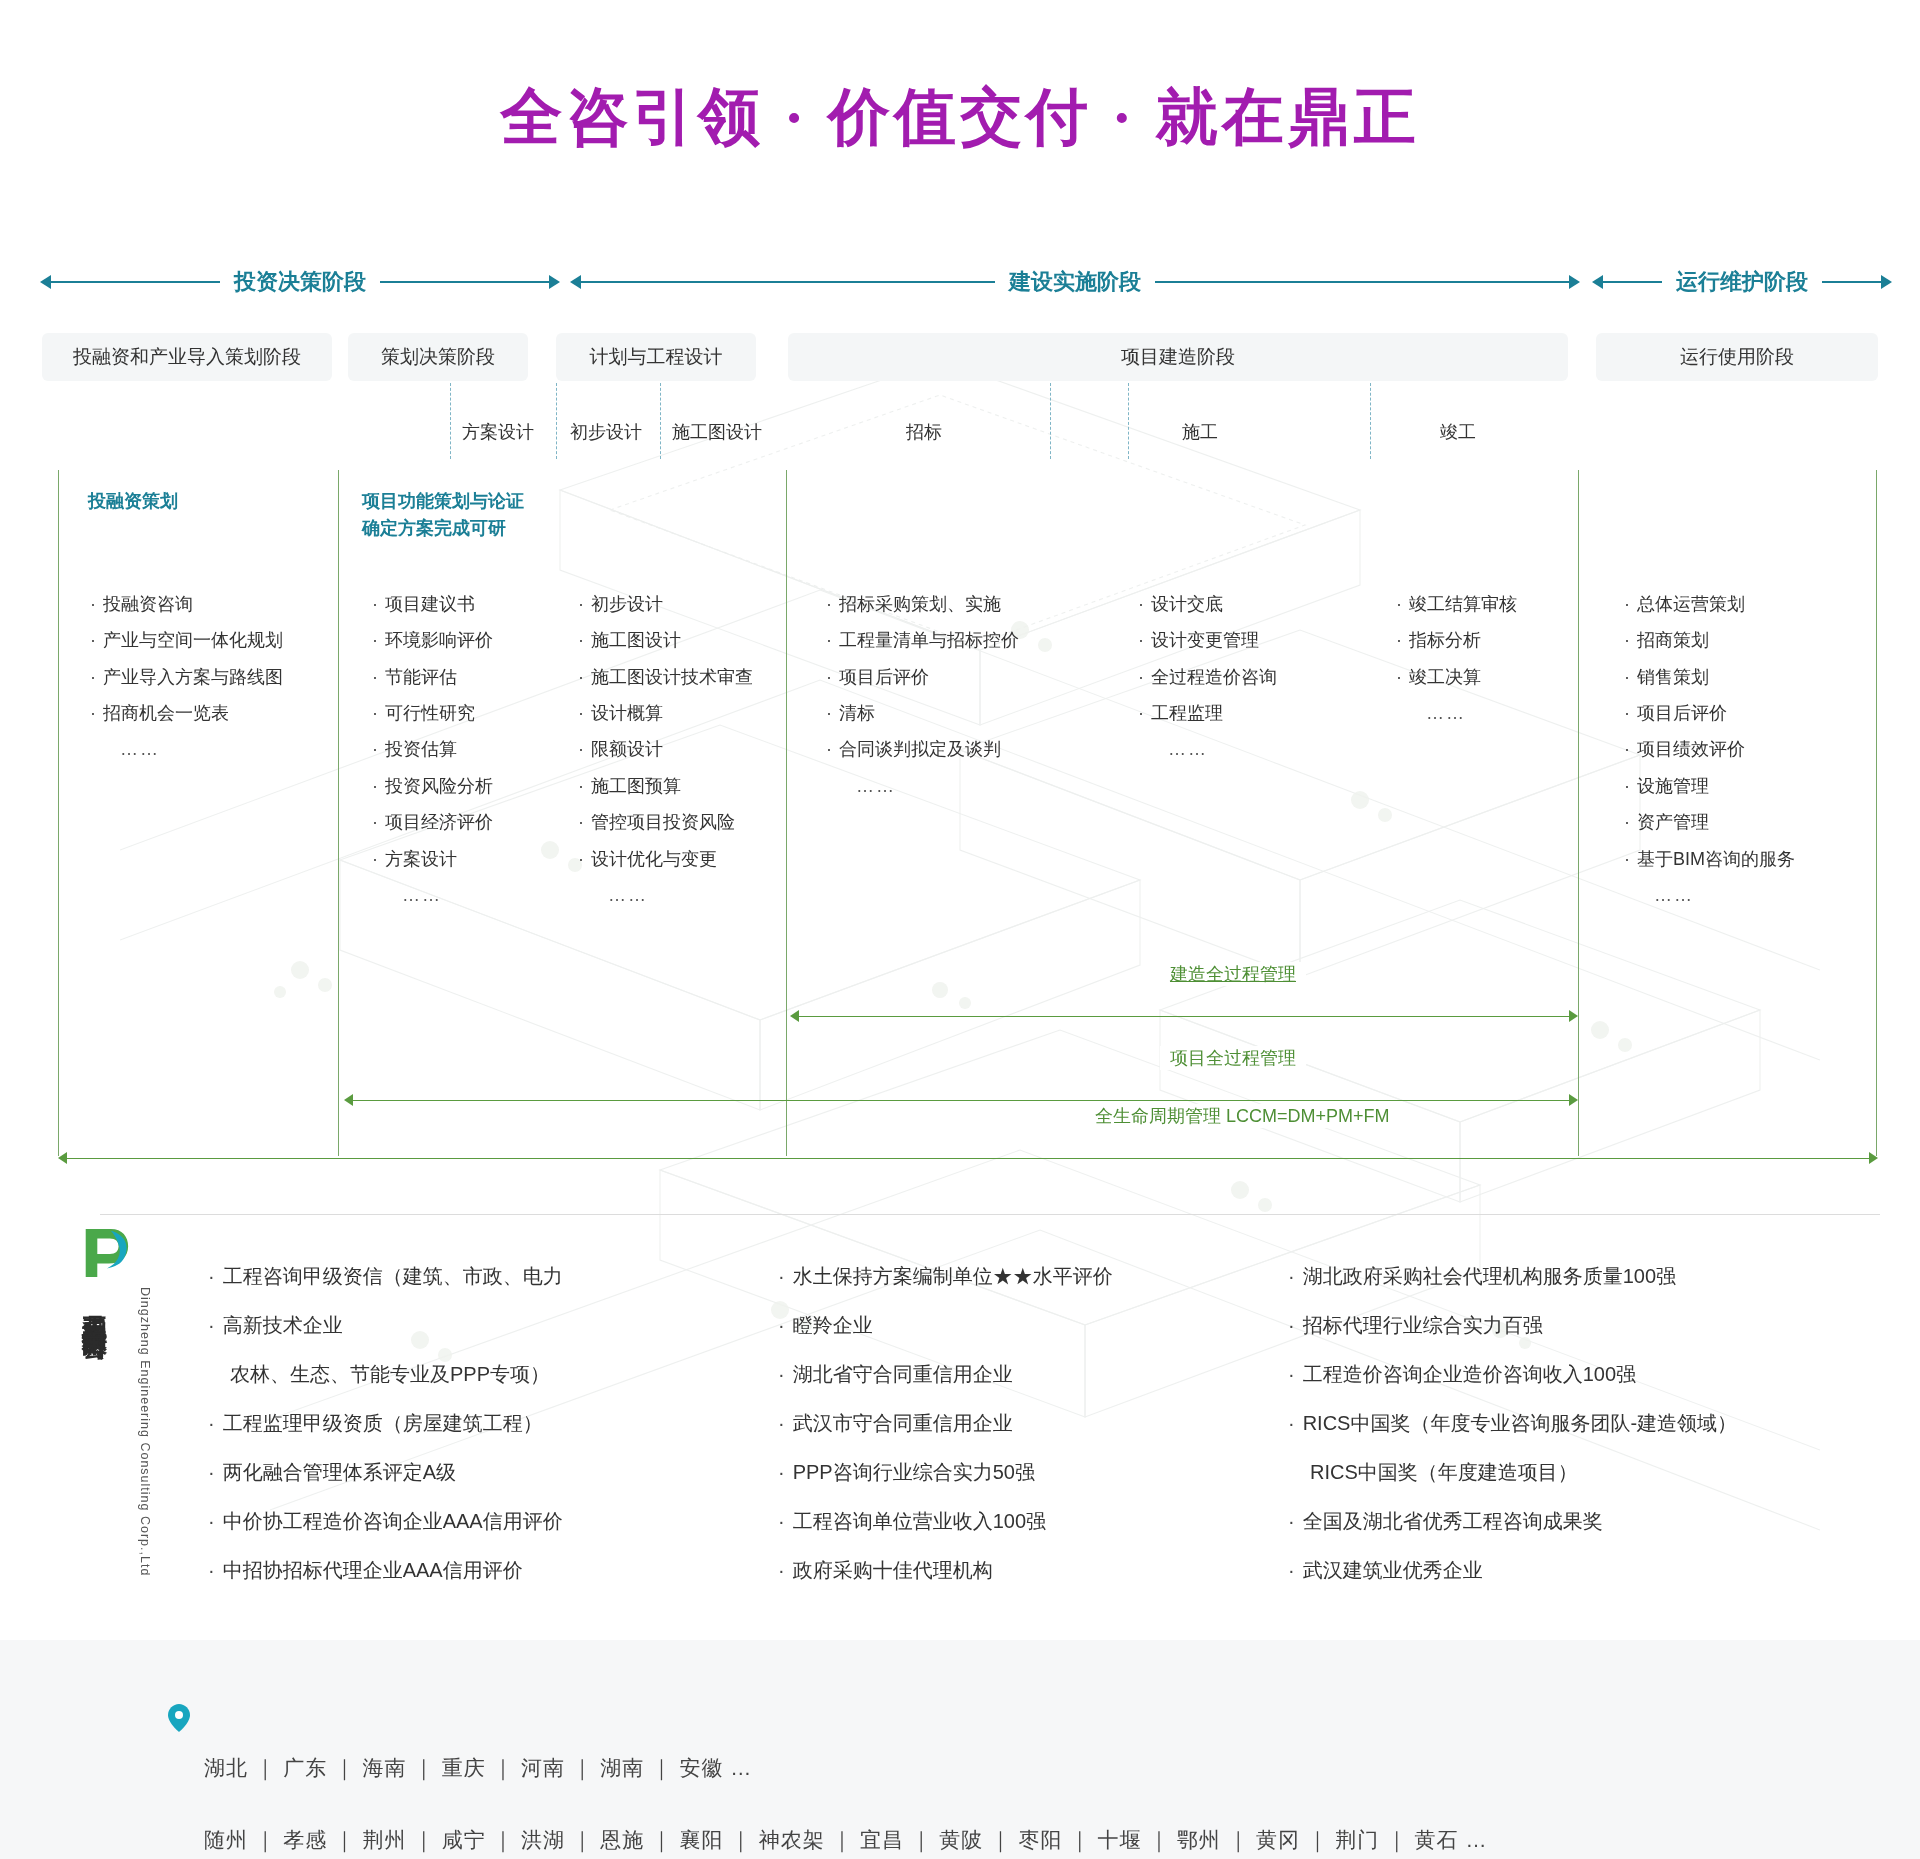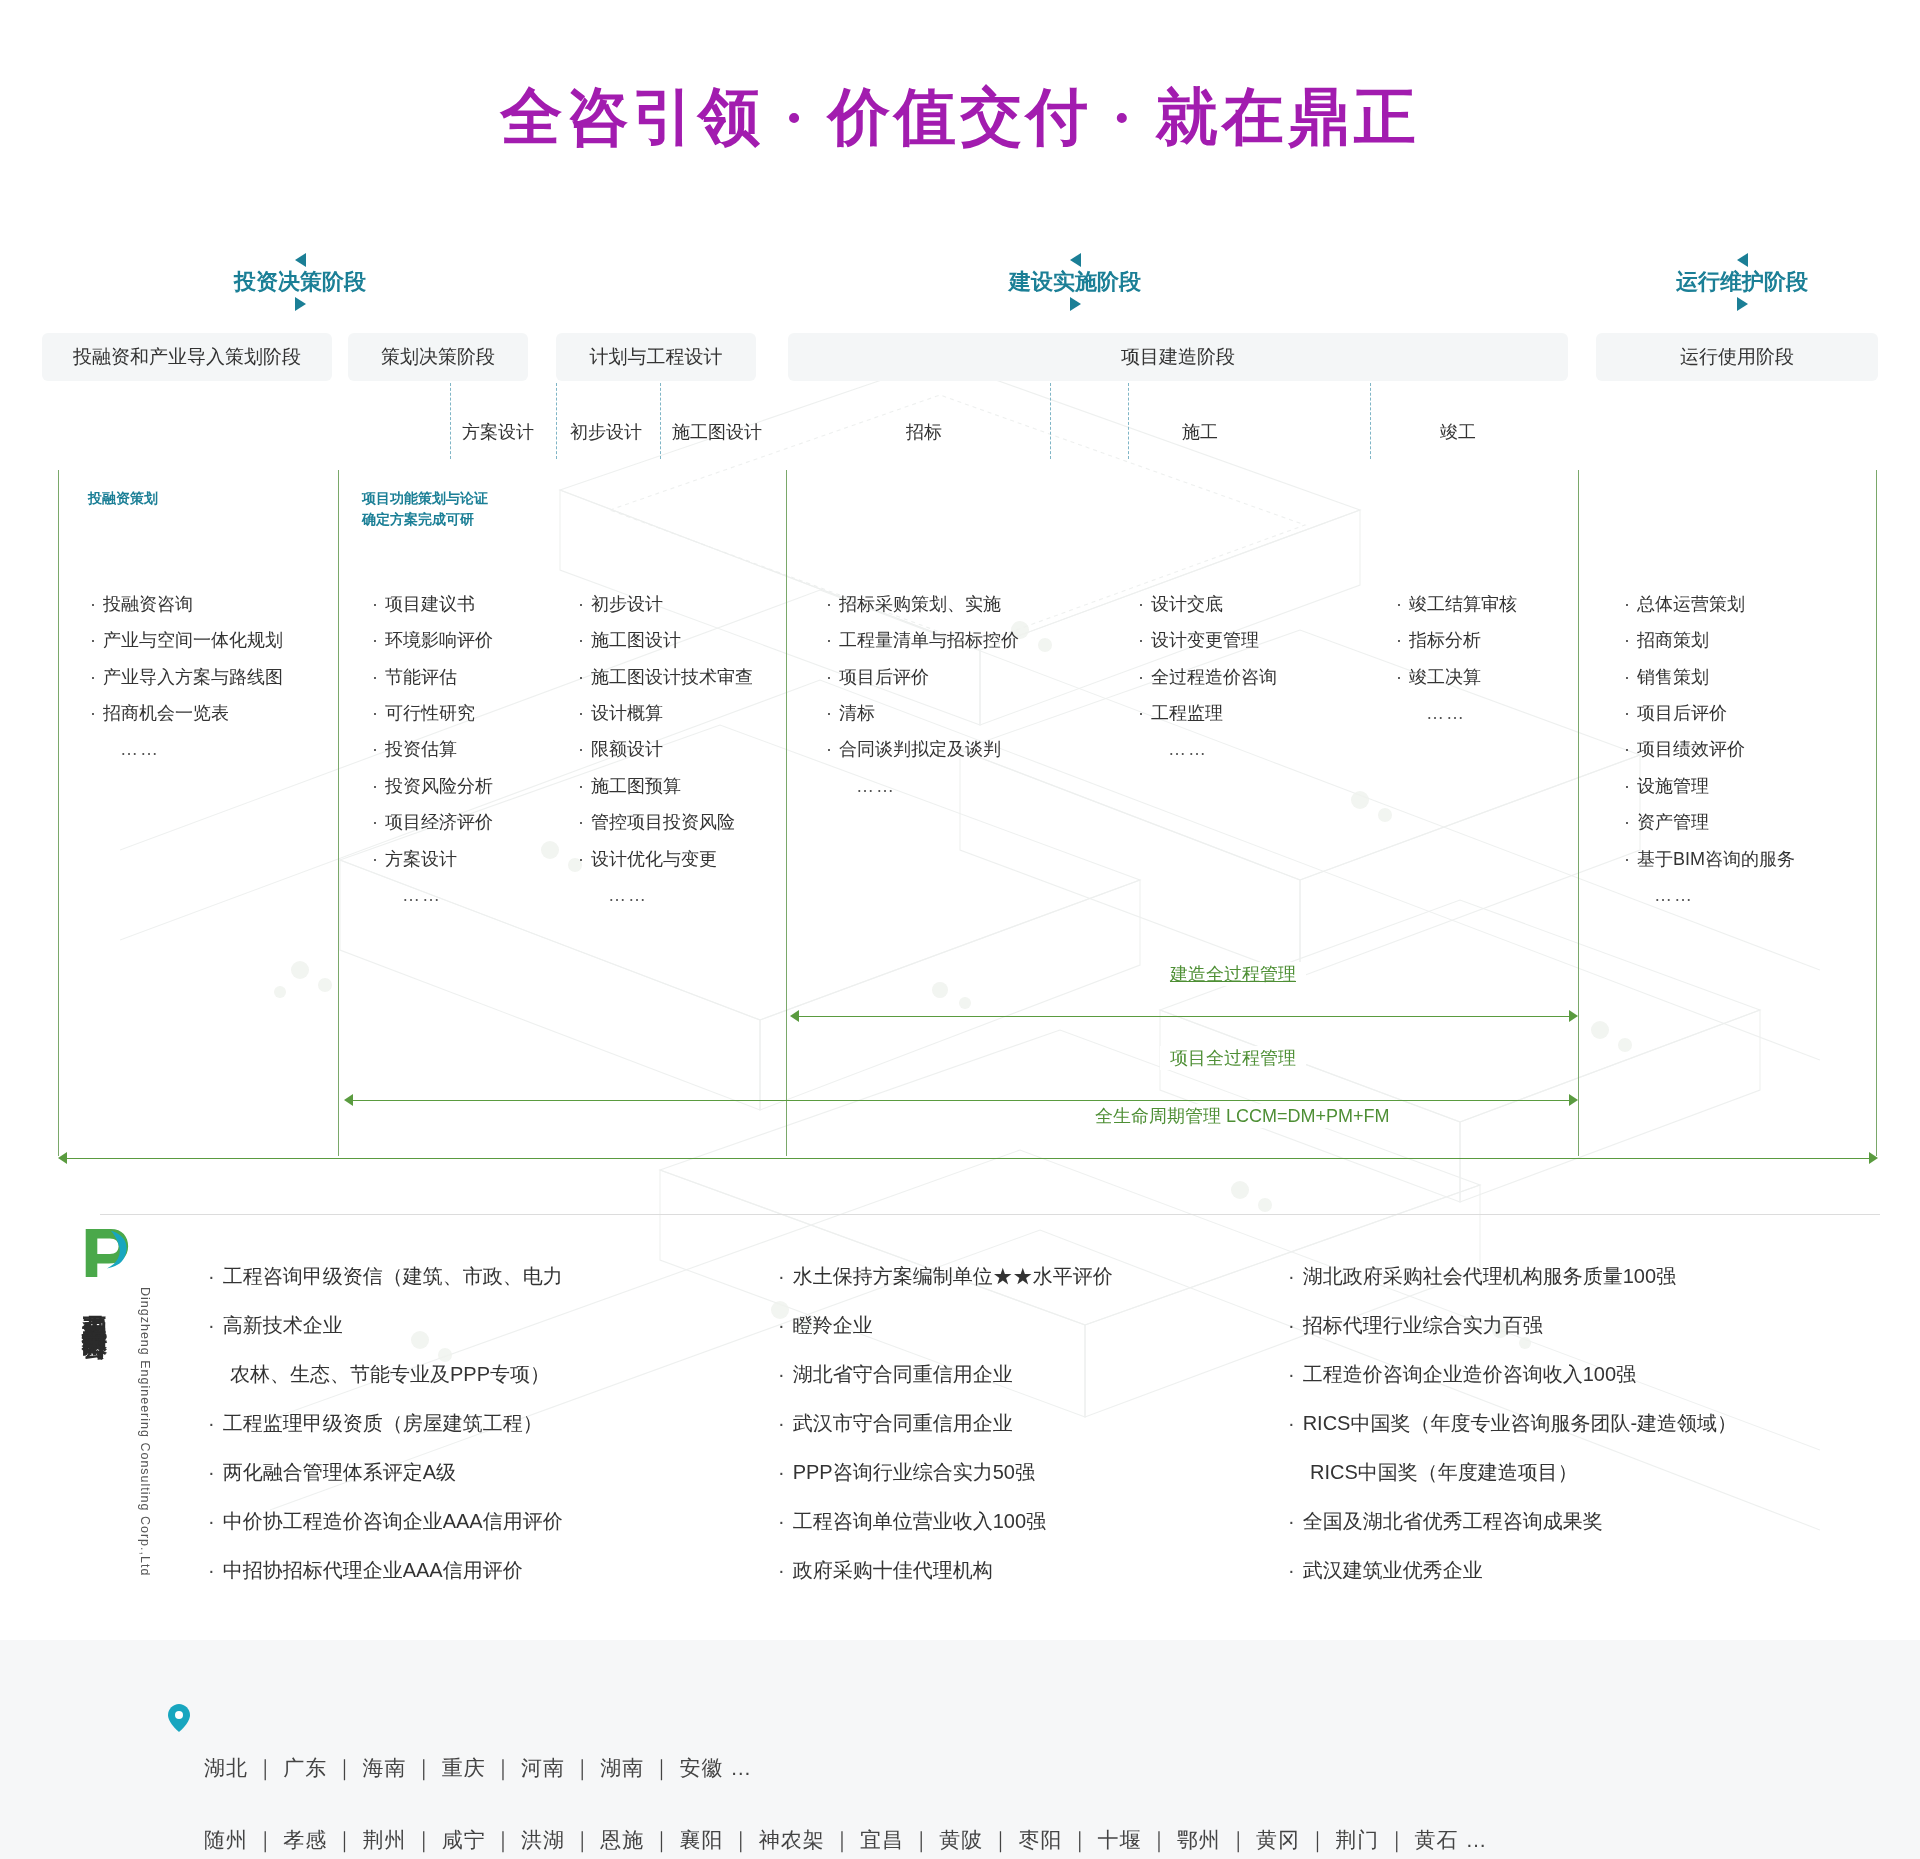--- a/index.html
+++ b/index.html
@@ -31,21 +31,21 @@
     color:#a21caf;
     font-family:Liberation Serif, serif;
   }
   
   .phase-arrows { position:absolute; top:265px; left:0; width:100%; height:40px; }
   .phase-arrow {
     position:absolute;
     height:34px;
     display:flex; align-items:center; justify-content:center;
     color:#1b7f96;
-    font-size:22px; font-weight:bold;flex-direction:column;
+    font-size:22px; font-weight:bold;
   }
   .phase-arrow .line { flex:1 1 auto; height:2px; background:#1b7f96; }
   .phase-arrow .lbl { padding:0 14px; white-space:nowrap; }
   .arrow-head-l, .arrow-head-r { width:0;height:0;border-top:7px solid transparent;border-bottom:7px solid transparent; }
   .arrow-head-l { border-right:11px solid #1b7f96; }
   .arrow-head-r { border-left:11px solid #1b7f96; }
 
   
   .stage-box {
     position:absolute;
@@ -65,21 +65,21 @@
   }
   .vdash {
     position:absolute;
     border-left:1px dashed #7fb5c6;
     width:0;
   }
   
   .col-head {
     position:absolute;
     color:#1b7f96;
-    font-size:14px;
+    font-size:18px;
     font-weight:bold;
     line-height:1.5;
     white-space:nowrap;
   }
   
   .blist { position:absolute; font-size:18px; color:#333; line-height:2.02; }
   .blist div { white-space:nowrap; }
   .blist .dots { letter-spacing:2px; color:#555; }
   .bullet::before { content:"·"; margin-right:7px; color:#444; }
 

